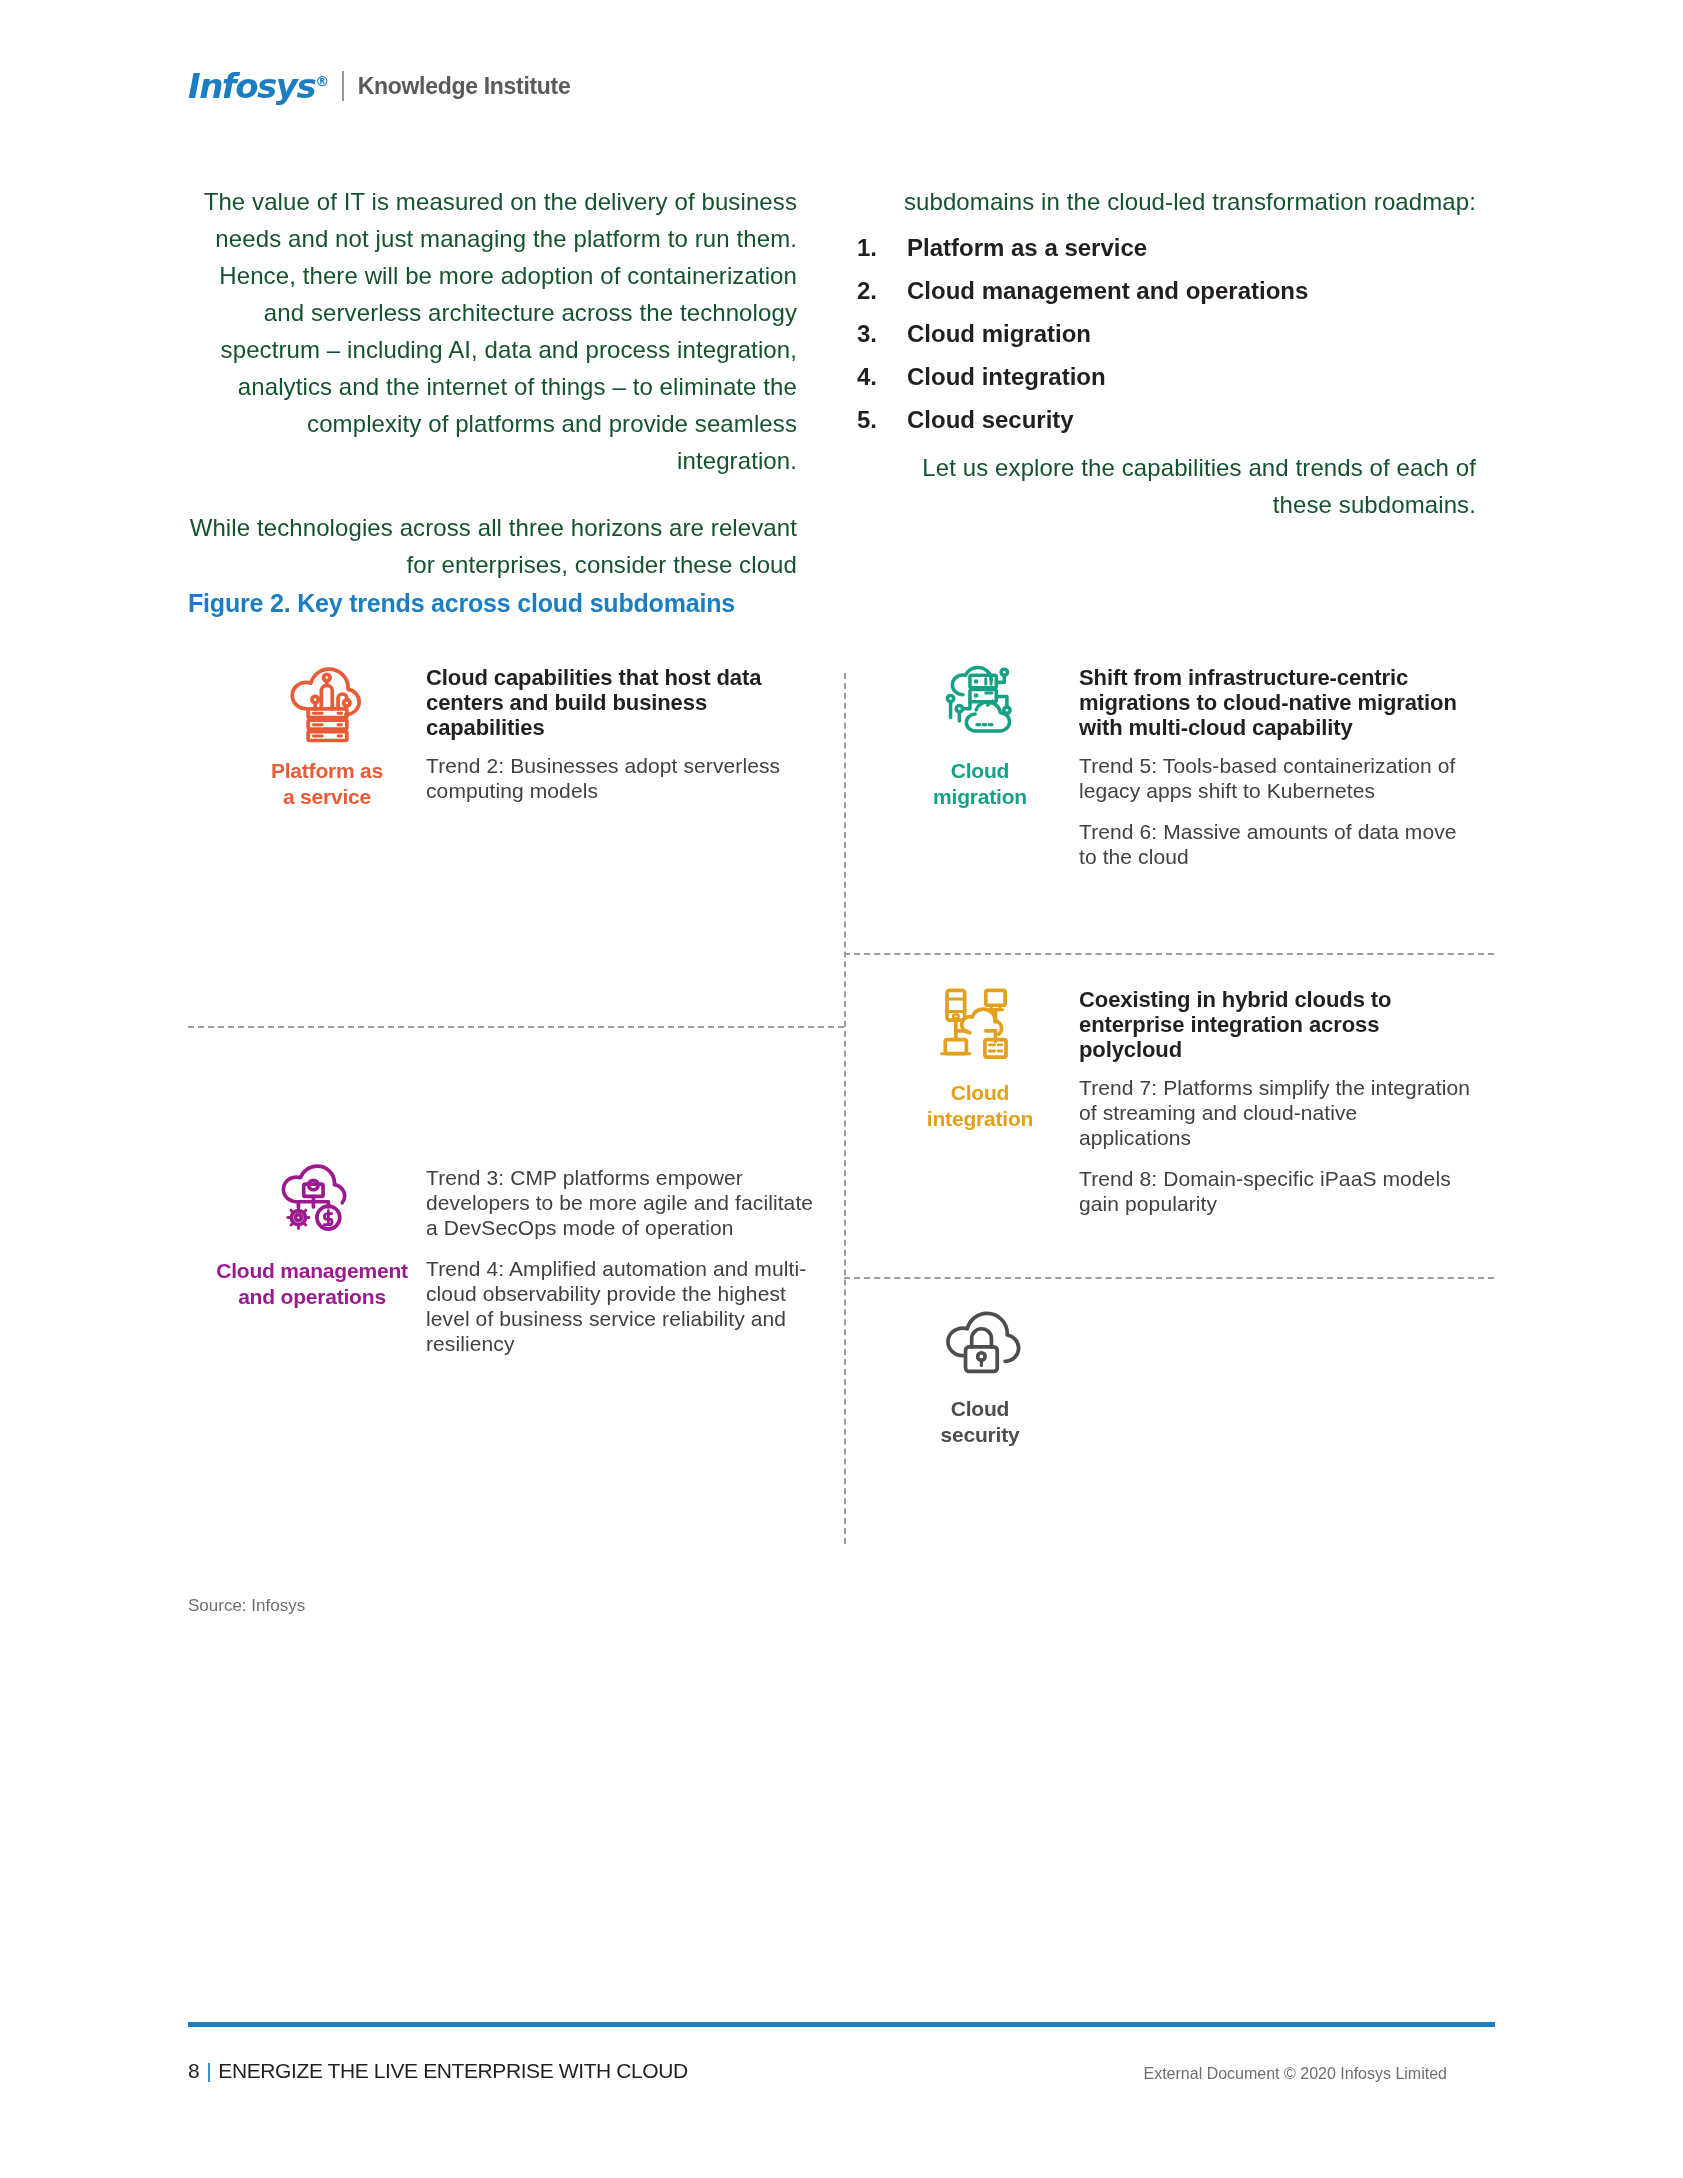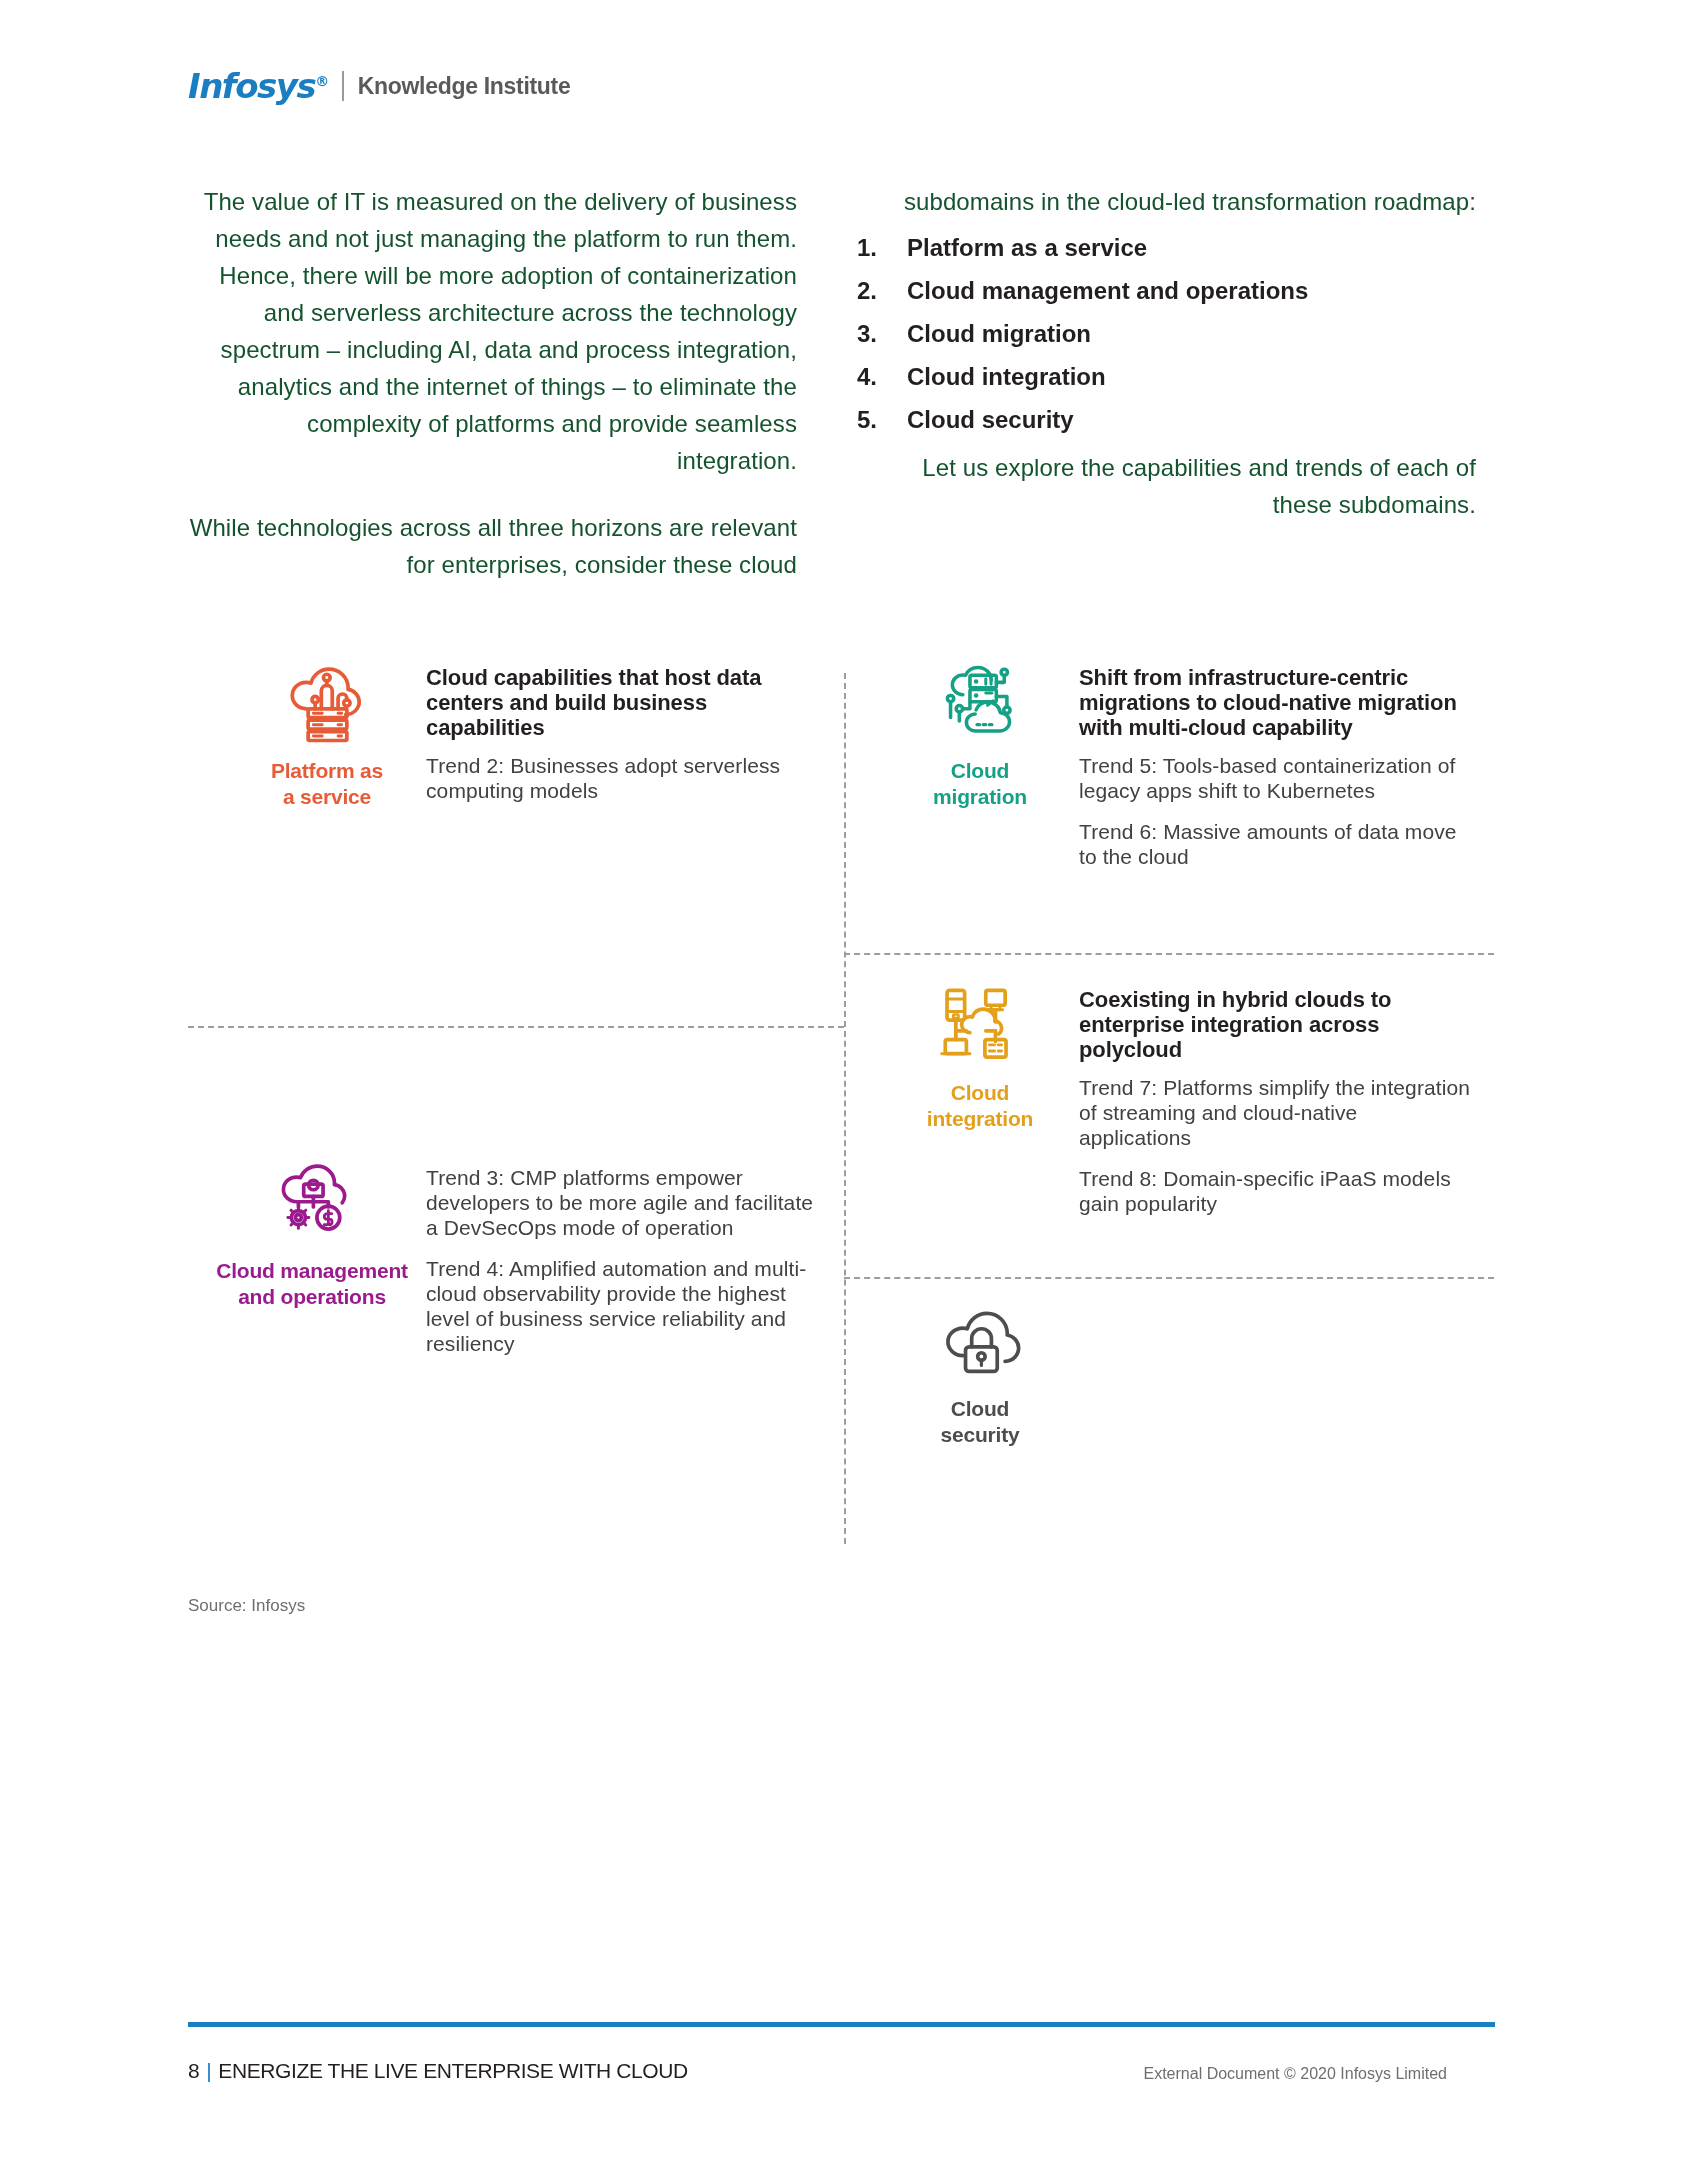--- a/index.html
+++ b/index.html
@@ -144,20 +144,21 @@
         <span>Cloud integration</span>
       </li>
       <li>
         <span class="num">5.</span>
         <span>Cloud security</span>
       </li>
     </ol>
     <p class="body-text">Let us explore the capabilities and trends of each of these subdomains.</p>
   </div>
 
+  <div class="fig-title">Figure 2. Key trends across cloud subdomains</div>
 
   <div class="figure">
 
     <div class="v-dash"></div>
     <div class="h-dash left"></div>
     <div class="h-dash right1"></div>
     <div class="h-dash right2"></div>
 
     <div class="quad q1">
       <div class="icon-col">

